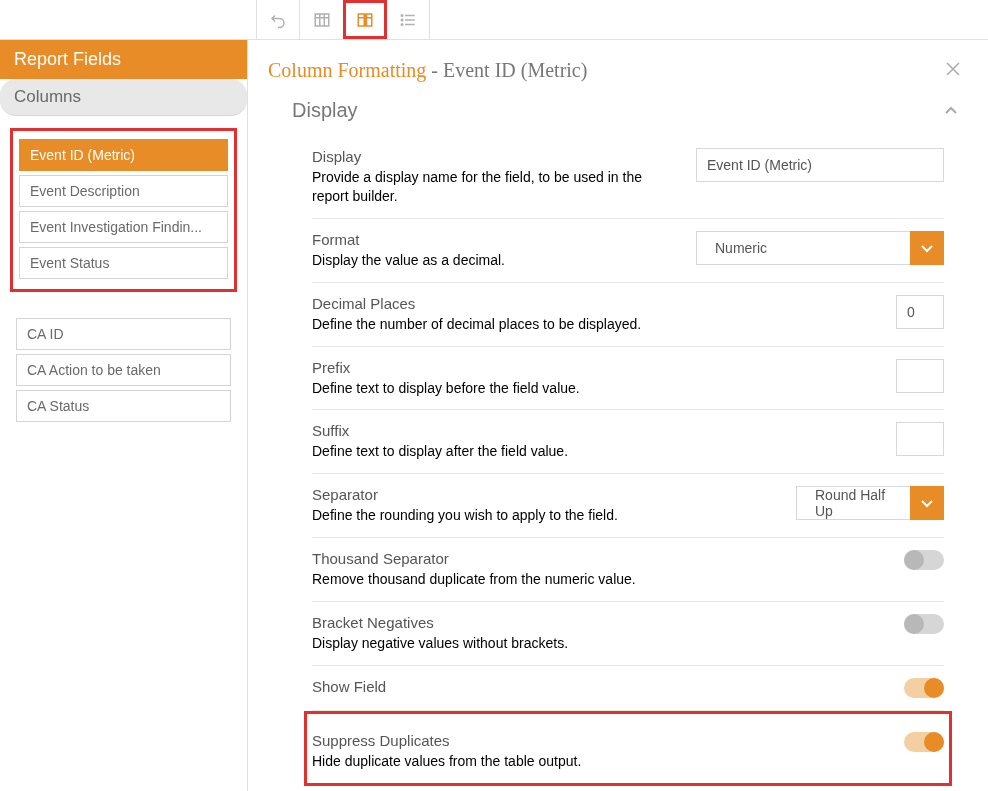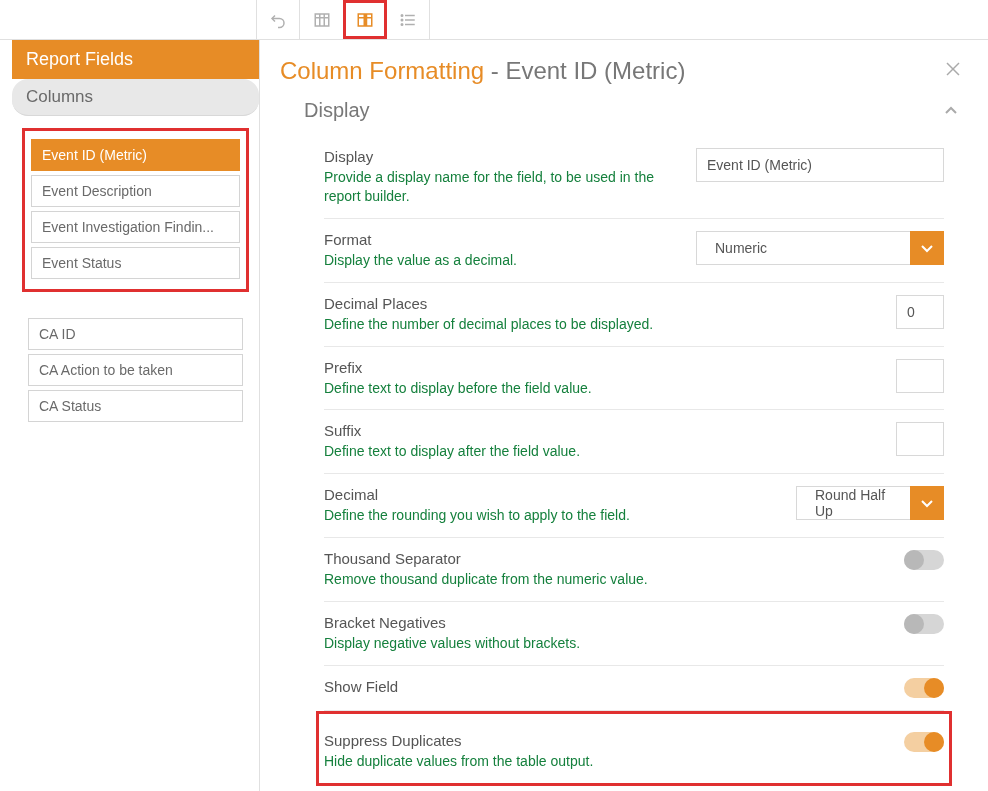--- a/index.html
+++ b/index.html
@@ -31,21 +31,20 @@
   .toolbar-btn:first-child { border-left: 1px solid #e0e0e0; }
   .toolbar-btn svg { display: block; }
   .toolbar-highlight {
     border: 3px solid #e03030;
     margin: 0px -1px;
     position: relative;
   }
   .main {
     display: flex;
     height: calc(100% - 40px);
-    margin-left: 12px;
   }
   .sidebar {
     width: 248px;
     border-right: 1px solid #e0e0e0;
     flex-shrink: 0;
   }
   .sidebar-header {
     background: #e78c26;
     color: #fff;
     font-size: 18px;
@@ -92,22 +91,23 @@
     padding: 0 20px 0 20px;
     position: relative;
     overflow-y: auto;
   }
   .panel-header {
     display: flex;
     align-items: center;
     padding: 16px 0 8px 0;
   }
   .panel-title {
-    font-size: 24px;
+    font-size: 20px;
     font-weight: 300;
+    font-family: Liberation Serif, serif;
   }
   .panel-title-main { color: #e78c26; }
   .panel-title-sub { color: #777; }
   .close-x {
     margin-left: auto;
     color: #999;
     font-size: 18px;
     cursor: pointer;
     padding: 4px 8px;
   }
@@ -141,21 +141,21 @@
     flex: 1;
     max-width: 390px;
     padding-right: 20px;
   }
   .field-label {
     color: #555;
     font-size: 15px;
     margin-bottom: 3px;
   }
   .field-desc {
-    color: #15803d;
+    color: #000000;
     font-size: 14px;
     font-weight: 300;
     line-height: 1.35;
   }
   .field-control {
     margin-left: auto;
     display: flex;
     align-items: center;
   }
   .text-input {
@@ -351,21 +351,21 @@
           <div class="field-label">Suffix</div>
           <div class="field-desc">Define text to display after the field value.</div>
         </div>
         <div class="field-control">
           <input class="text-input narrow" value="" style="">
         </div>
       </div>
 
       <div class="field-row">
         <div class="label-block">
-          <div class="field-label">Decimal</div>
+          <div class="field-label">Separator</div>
           <div class="field-desc">Define the rounding you wish to apply to the field.</div>
         </div>
         <div class="field-control">
           <div class="select-wrap mid">
             <div class="select-display">Round Half Up</div>
             <div class="select-caret">
               <svg width="16" height="12" viewBox="0 0 16 12" fill="none" stroke="#fff" stroke-width="2">
                   <polyline points="3,4 8,9 13,4"></polyline>
                 </svg>
             </div>

